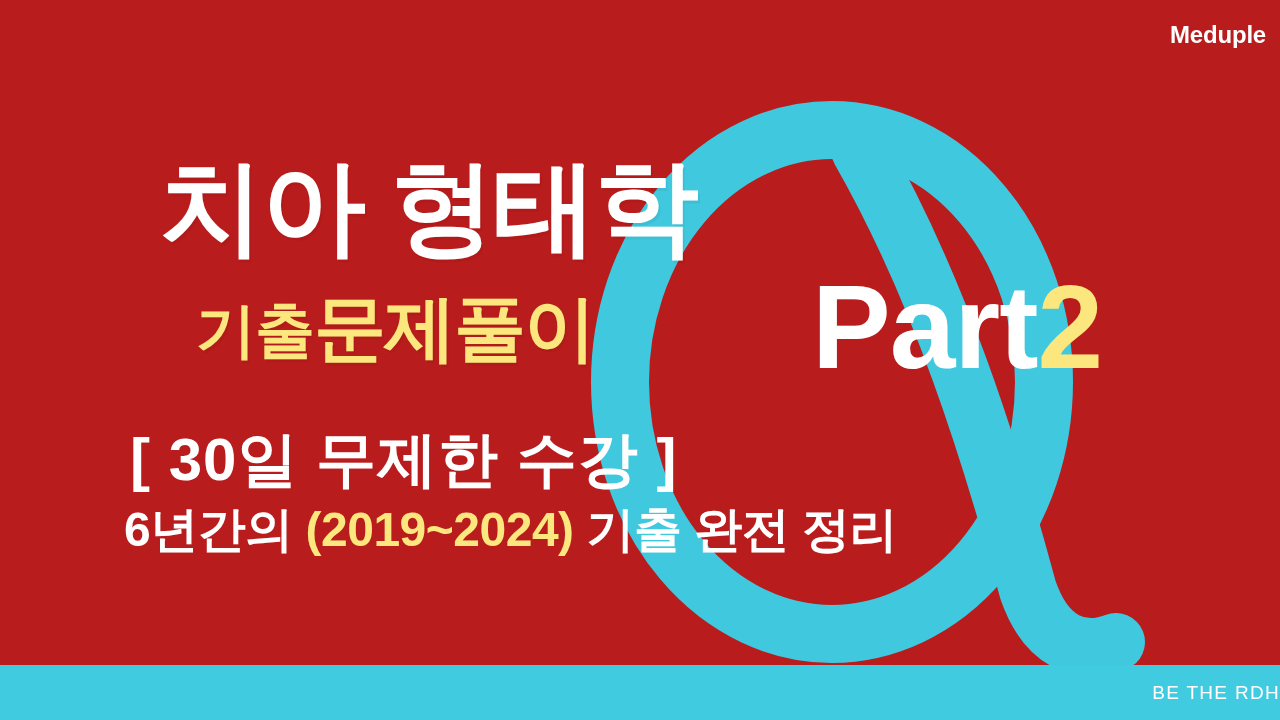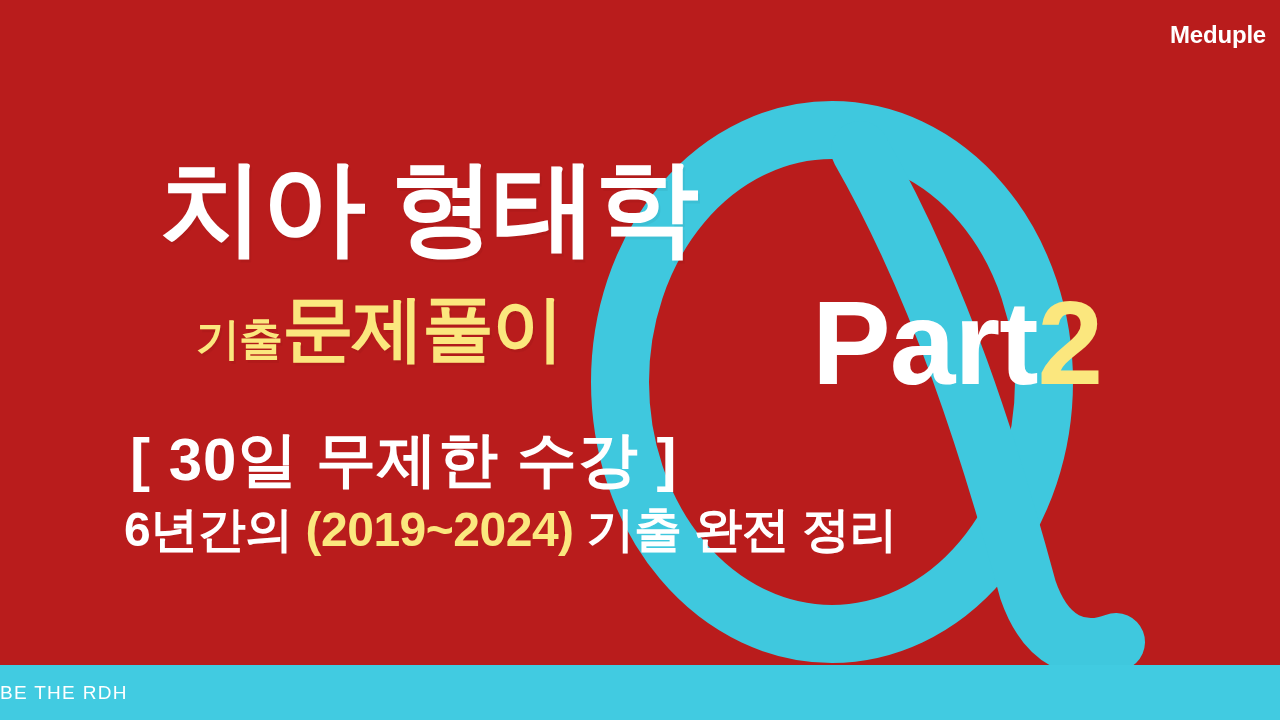--- a/index.html
+++ b/index.html
@@ -73,21 +73,21 @@
     position: absolute;
     left: 196px;
     top: 292px;
     line-height: 1;
     white-space: nowrap;
     display: flex;
     align-items: flex-end;
   }
   .sub-small {
     color: #fbe77e;
-    font-size: 44px;
+    font-size: 60px;
     font-weight: bold;
     letter-spacing: -1px;
     padding-bottom: 3px;
     text-shadow: 2px 3px 0 rgba(0,0,0,0.04);
   }
   .sub-big {
     color: #fbe77e;
     font-size: 72px;
     font-weight: bold;
     letter-spacing: -2px;
@@ -96,21 +96,20 @@
 
   .part-badge {
     position: absolute;
     left: 812px;
     top: 268px;
     font-size: 118px;
     font-weight: bold;
     line-height: 1;
     letter-spacing: -1px;
     white-space: nowrap;
-    margin-top: 16px;
   }
   .part-word { color: #ffffff; }
   .part-num  { color: #fbe77e; }
 
   .line-bracket {
     position: absolute;
     left: 130px;
     top: 430px;
     color: #ffffff;
     font-size: 60px;
@@ -137,21 +136,21 @@
   .footer-band {
     position: absolute;
     left: 0;
     bottom: 0;
     width: 1280px;
     height: 55px;
     background: #41cbe1;
     z-index: 6;
     display: flex;
     align-items: center;
-    justify-content: flex-start;
+    justify-content: flex-end;
   }
   .footer-text {
     color: #ffffff;
     font-size: 19px;
     font-weight: normal;
     letter-spacing: 1.3px;
     line-height: 1;
   }
 </style>
 </head>

